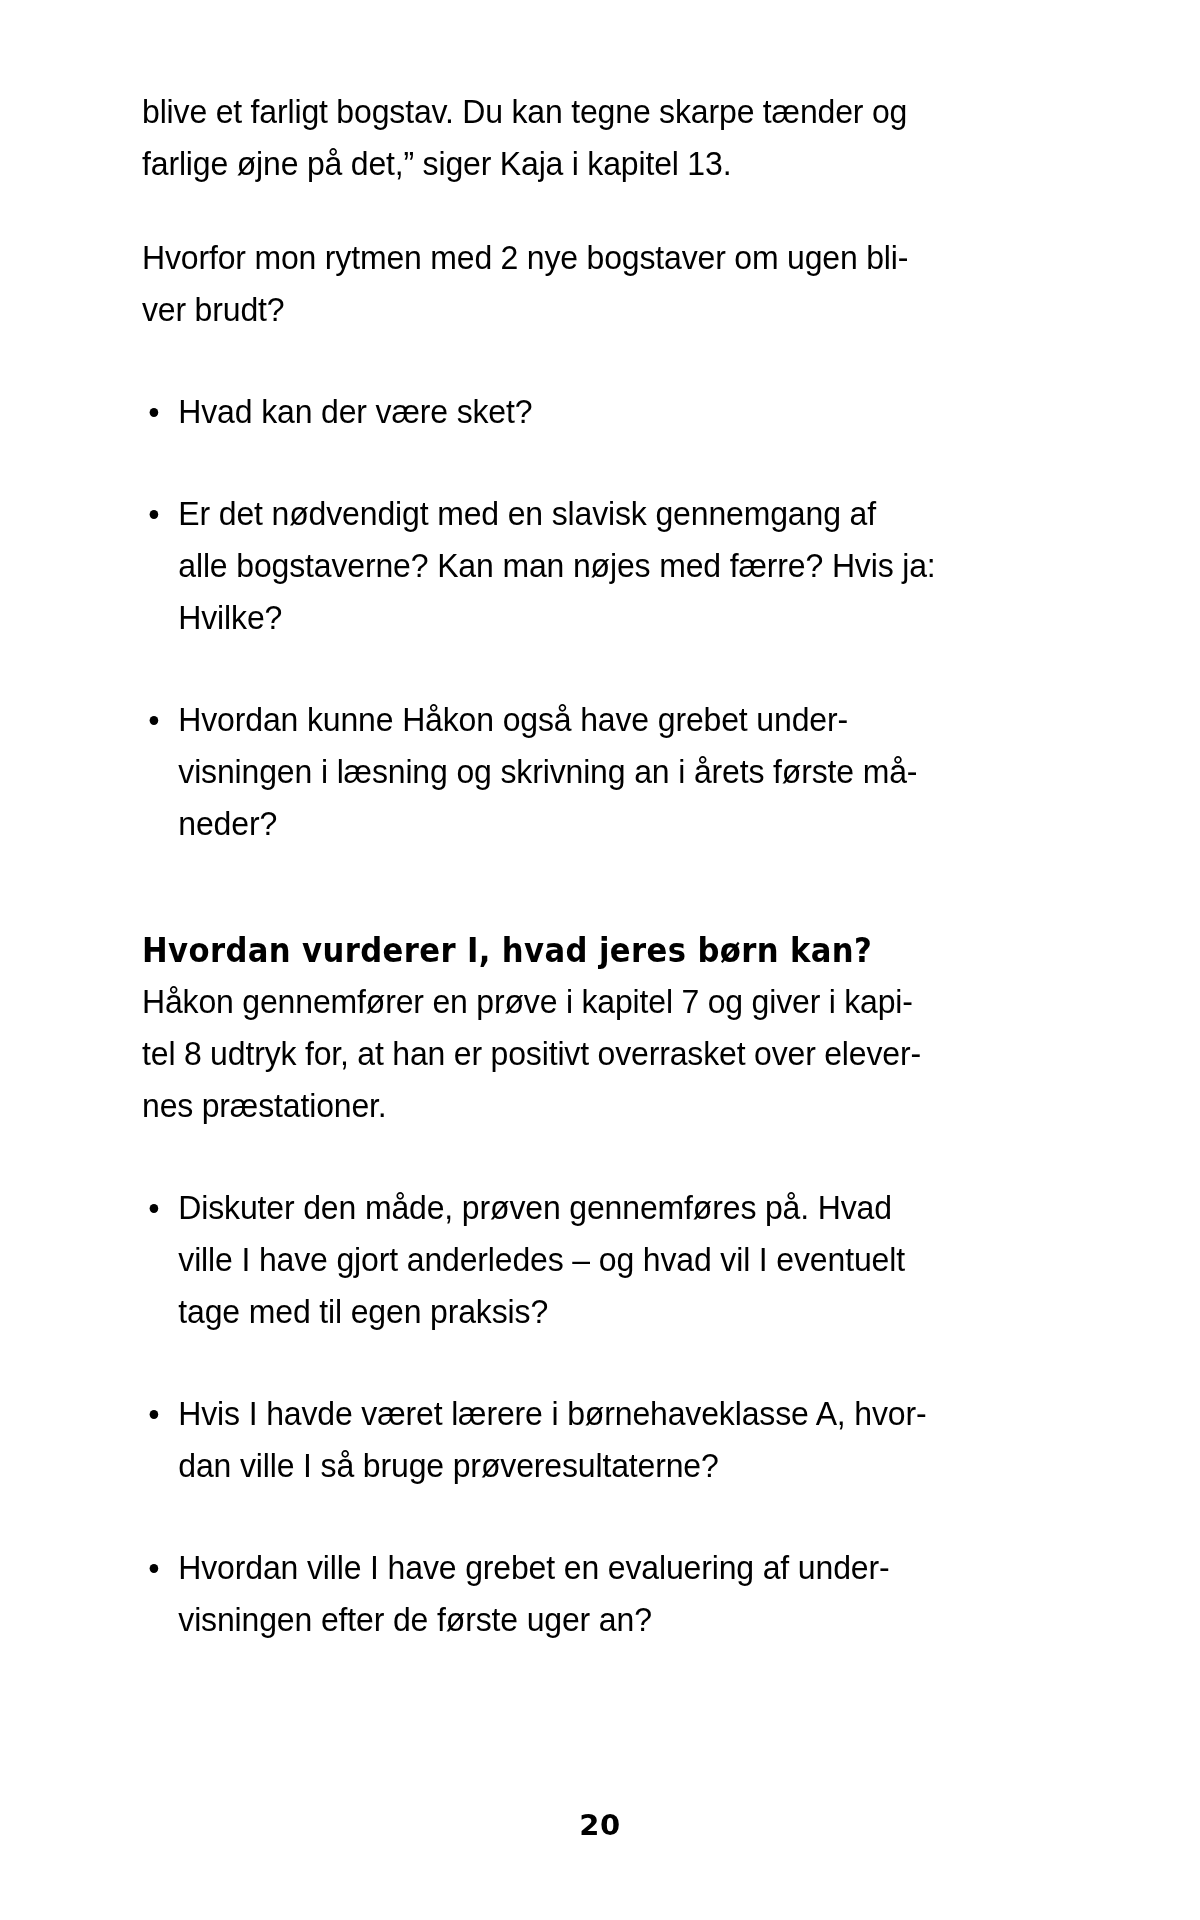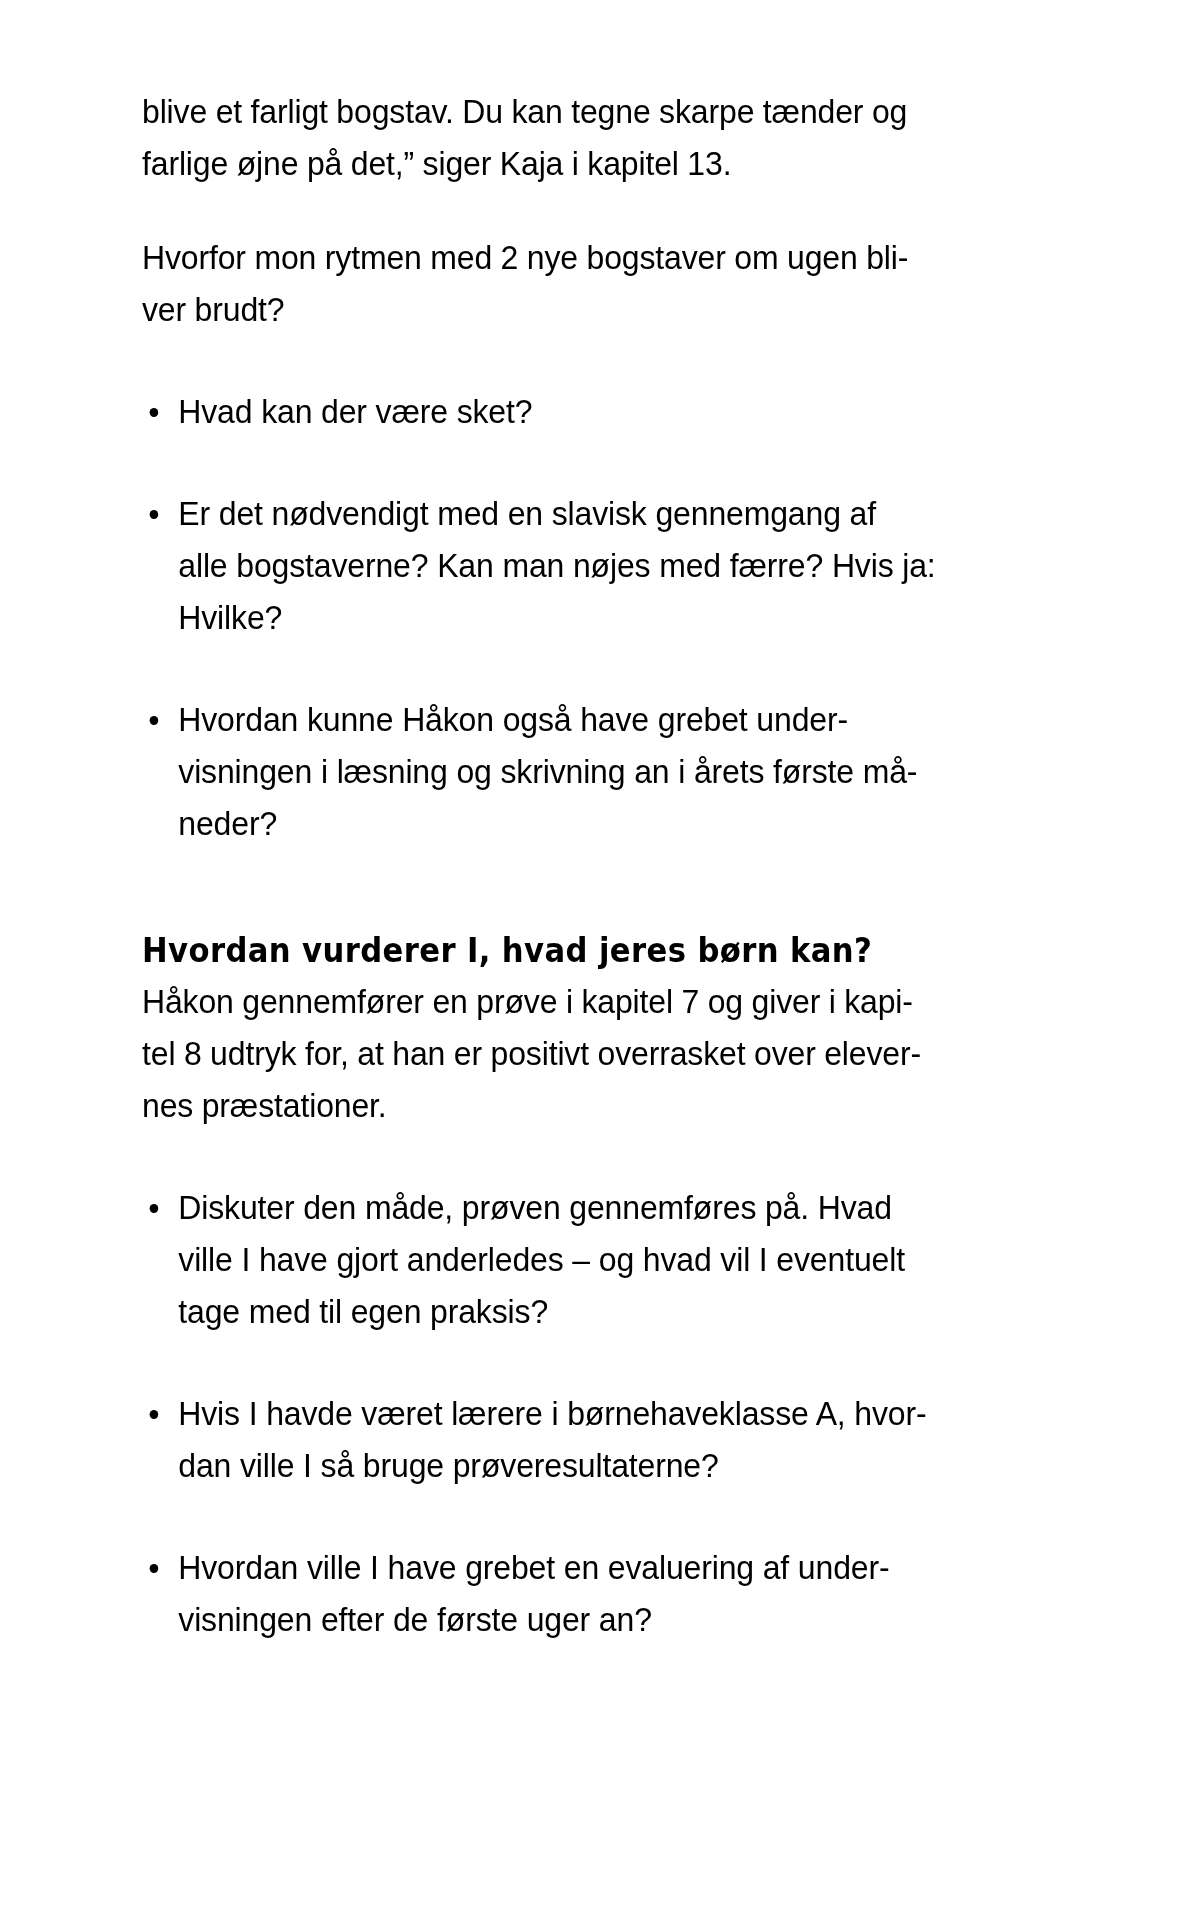--- a/index.html
+++ b/index.html
@@ -177,13 +177,14 @@
     <div class="gap-50"></div>
 
     <div class="bullet">
       <span class="dot"></span>
       <span class="txt">Hvordan ville I have grebet en evaluering af under-</span>
       <span class="txt">visningen efter de første uger an?</span>
     </div>
 
   </div>
 
+  <div class="folio">20</div>
 </div>
 
 </body></html>

